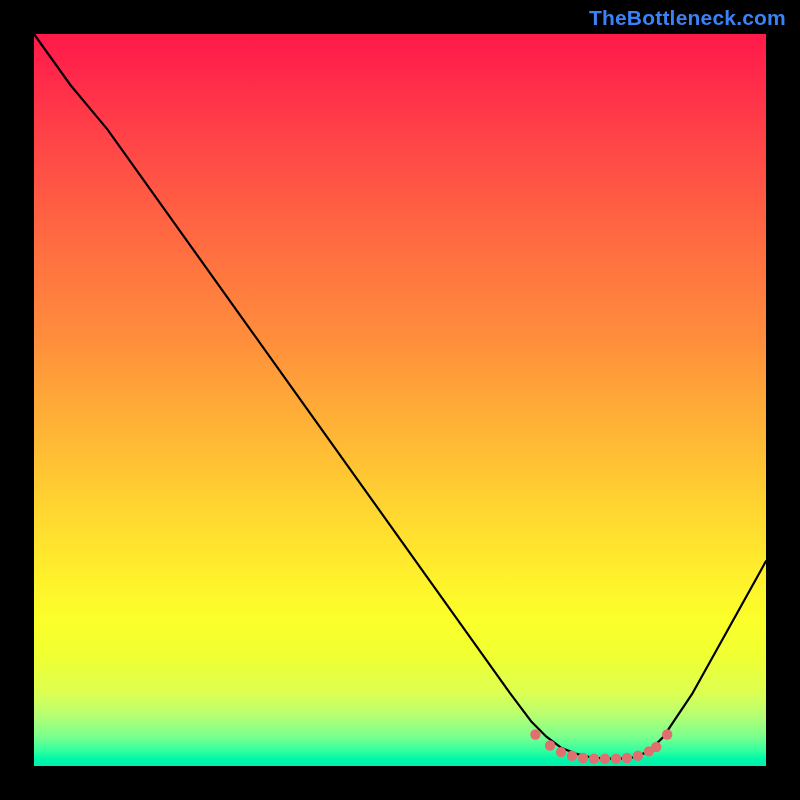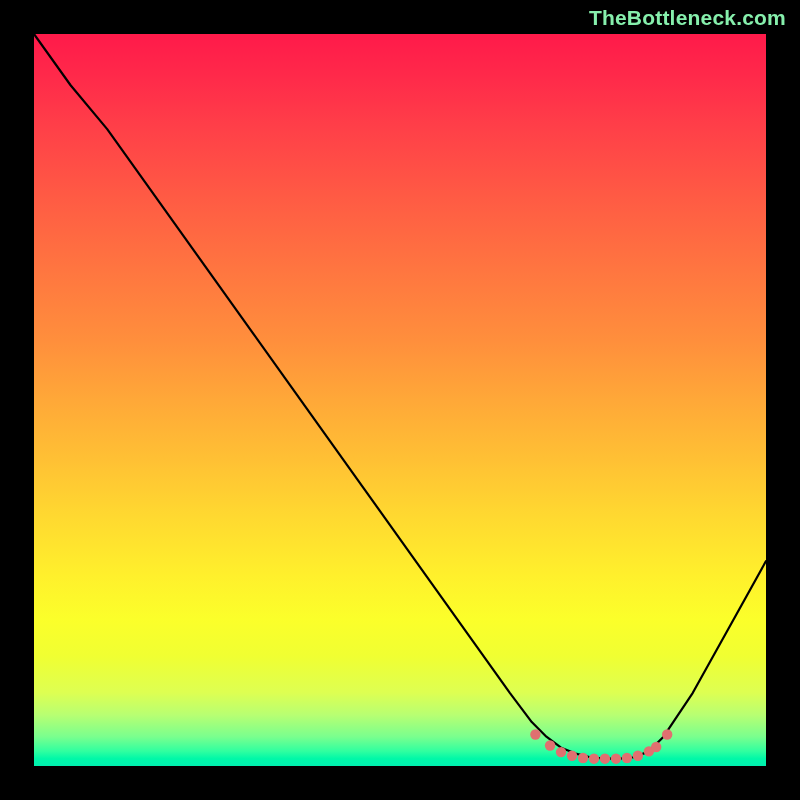--- a/index.html
+++ b/index.html
@@ -37,21 +37,21 @@
       #00f0af 100%
     );
   }
   .watermark {
     position: absolute;
     top: 6px;
     right: 14px;
     font-family: Arial, Helvetica, sans-serif;
     font-size: 21px;
     font-weight: 600;
-    color: #86efac;
+    color: #3b82f6;
     letter-spacing: 0.2px;
     margin-left: 16px;
   }
   svg.curve {
     position: absolute;
     left: 0;
     top: 0;
     width: 732px;
     height: 732px;
   }

